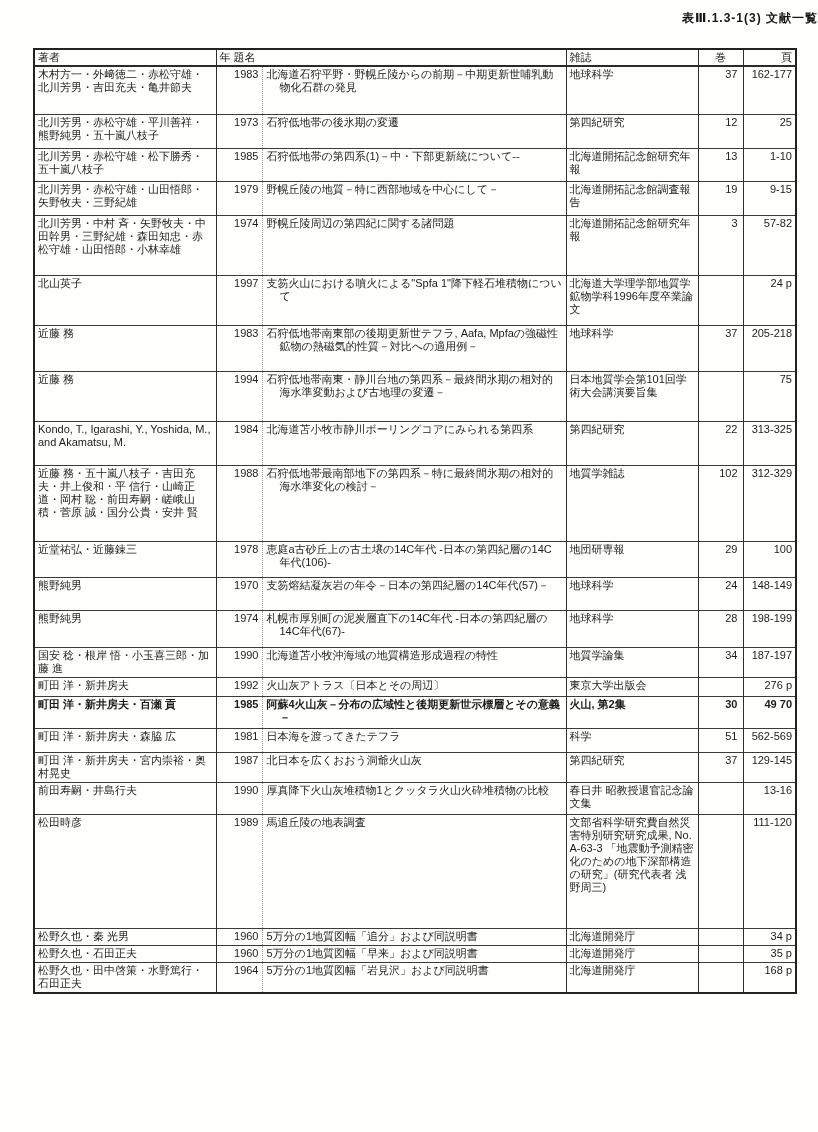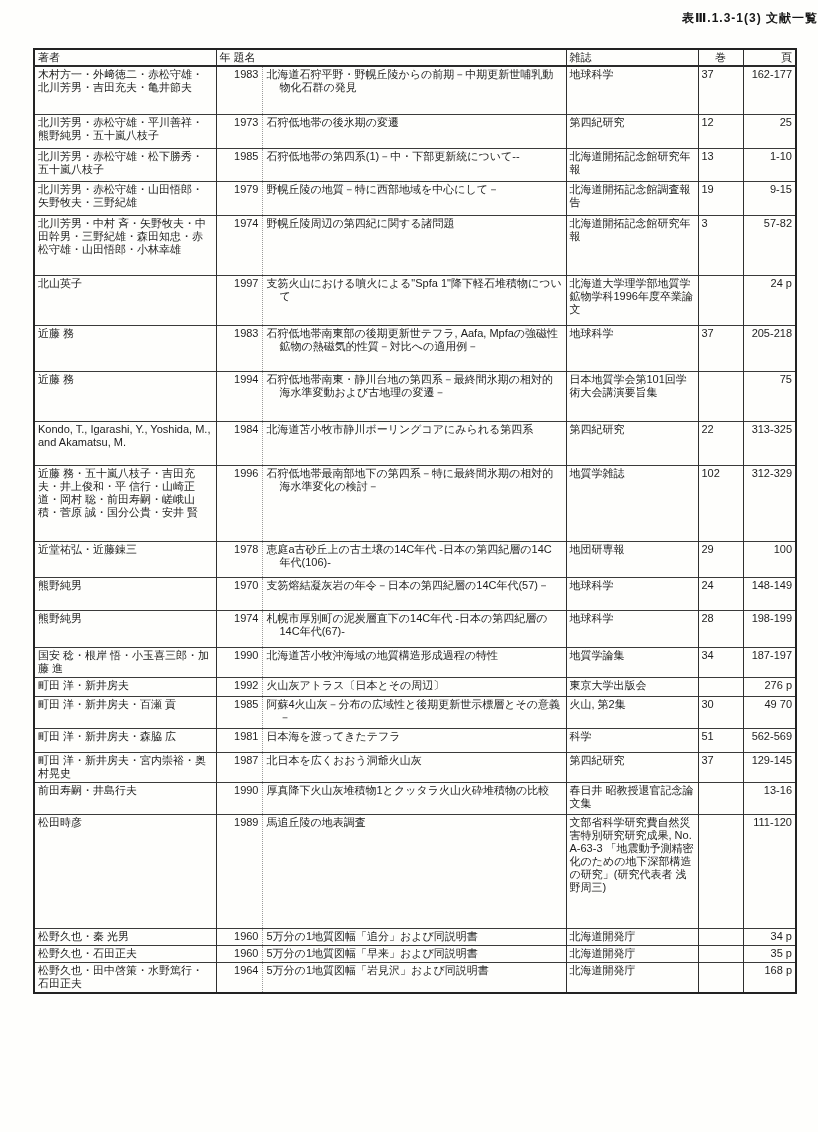--- a/index.html
+++ b/index.html
@@ -68,21 +68,21 @@
   
   td.c-author, th.h-author { border-right: 1px solid #2f2f2f; }
   td.c-year               { border-right: 1px dotted #9a9a9a; text-align: right; padding-right: 3px; }
   td.c-title, th.h-yeartitle { border-right: 1px solid #2f2f2f; }
   td.c-journal, th.h-journal { border-right: 1px solid #2f2f2f; }
   td.c-vol, th.h-vol       { border-right: 1px solid #2f2f2f; }
   td.c-title {
     padding-left: 17px;
     text-indent: -13px;
   }
-  td.c-vol  { padding-right: 5px; }
+  td.c-vol  { text-align: right; padding-right: 5px; }
   td.c-page { text-align: right; padding-right: 3px; }
   td.c-author { letter-spacing: 0px; }
 </style>
 </head>
 <body>
 
 <div class="page">
 
   <div class="doc-title">表Ⅲ.1.3-1(3) 文献一覧</div>
 
@@ -172,21 +172,21 @@
         <tr style="height: 44px;">
           <td class="c-author">Kondo, T., Igarashi, Y., Yoshida, M., and Akamatsu, M.</td>
           <td class="c-year">1984</td>
           <td class="c-title">北海道苫小牧市静川ボーリングコアにみられる第四系</td>
           <td class="c-journal">第四紀研究</td>
           <td class="c-vol">22</td>
           <td class="c-page">313-325</td>
         </tr>
         <tr style="height: 76px;">
           <td class="c-author">近藤 務・五十嵐八枝子・吉田充夫・井上俊和・平 信行・山崎正道・岡村 聡・前田寿嗣・嵯峨山積・菅原 誠・国分公貴・安井 賢</td>
-          <td class="c-year">1996</td>
+          <td class="c-year">1988</td>
           <td class="c-title">石狩低地帯最南部地下の第四系－特に最終間氷期の相対的海水準変化の検討－</td>
           <td class="c-journal">地質学雑誌</td>
           <td class="c-vol">102</td>
           <td class="c-page">312-329</td>
         </tr>
         <tr style="height: 36px;">
           <td class="c-author">近堂祐弘・近藤錬三</td>
           <td class="c-year">1978</td>
           <td class="c-title">恵庭a古砂丘上の古土壌の14C年代 -日本の第四紀層の14C年代(106)-</td>
           <td class="c-journal">地団研専報</td>
@@ -218,21 +218,21 @@
           <td class="c-page">187-197</td>
         </tr>
         <tr style="height: 19px;">
           <td class="c-author">町田 洋・新井房夫</td>
           <td class="c-year">1992</td>
           <td class="c-title">火山灰アトラス〔日本とその周辺〕</td>
           <td class="c-journal">東京大学出版会</td>
           <td class="c-vol"></td>
           <td class="c-page">276 p</td>
         </tr>
-        <tr style="height: 32px;">
+        <tr style="height: 32px; font-weight: bold;">
           <td class="c-author">町田 洋・新井房夫・百瀬 貢</td>
           <td class="c-year">1985</td>
           <td class="c-title">阿蘇4火山灰－分布の広域性と後期更新世示標層とその意義－</td>
           <td class="c-journal">火山, 第2集</td>
           <td class="c-vol">30</td>
           <td class="c-page">49 70</td>
         </tr>
         <tr style="height: 24px;">
           <td class="c-author">町田 洋・新井房夫・森脇 広</td>
           <td class="c-year">1981</td>

